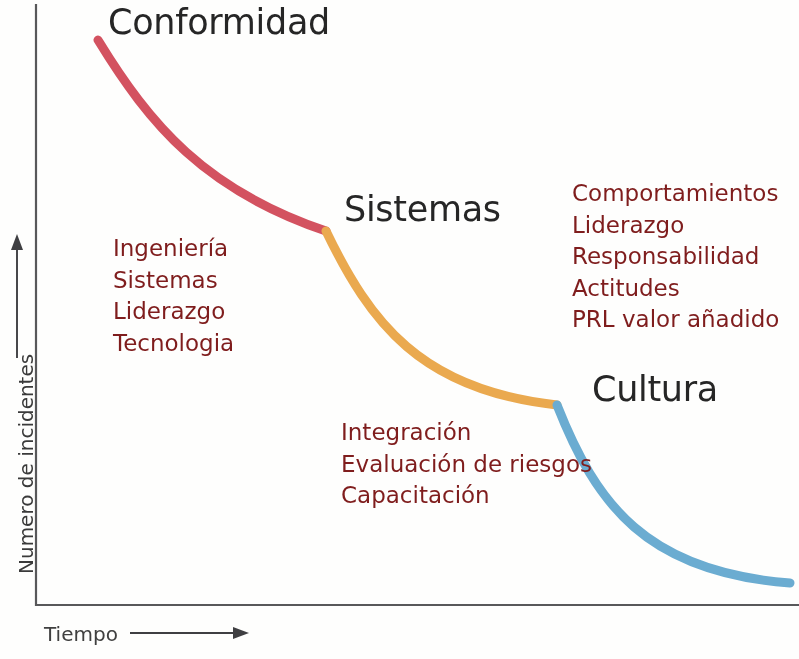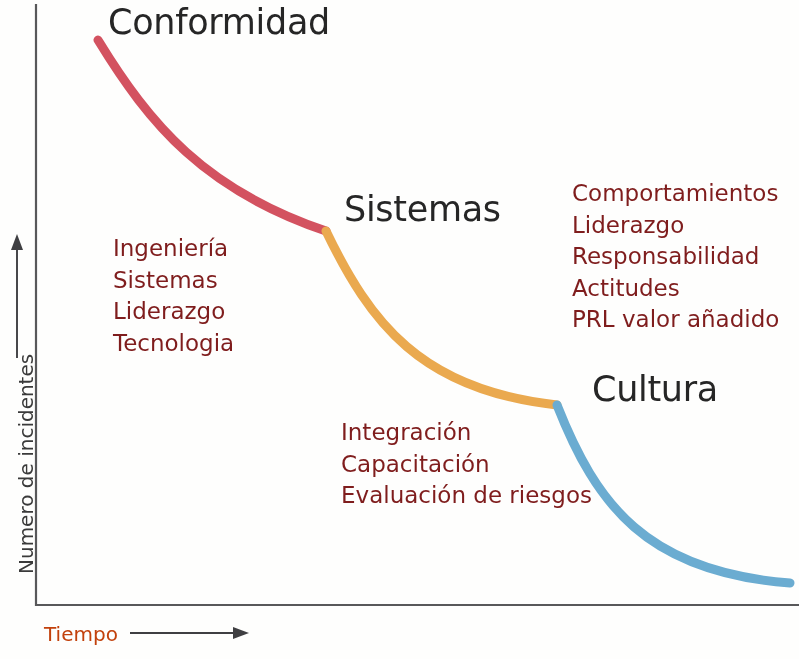--- a/index.html
+++ b/index.html
@@ -58,21 +58,21 @@
   .bullet-block {
     font-size: 23px;
     line-height: 31.5px;
     color: #7f1d1d;
   }
   .bullet-block div {
     white-space: nowrap;
   }
   .axis-caption {
     font-size: 20px;
-    color: #c2410c;
+    color: #404040;
   }
   #y-axis-caption {
     position: absolute;
     left: -84px;
     top: 452px;
     width: 220px;
     text-align: center;
     transform: rotate(-90deg);
     transform-origin: center center;
     font-size: 20px;
@@ -123,22 +123,22 @@
 
   <div class="lbl bullet-block" id="bullets-tecnologia">
     <div>Ingeniería</div>
     <div>Sistemas</div>
     <div>Liderazgo</div>
     <div>Tecnologia</div>
   </div>
 
   <div class="lbl bullet-block" id="bullets-sistemas">
     <div>Integración</div>
+    <div>Evaluación de riesgos</div>
     <div>Capacitación</div>
-    <div>Evaluación de riesgos</div>
   </div>
 
   <div class="lbl bullet-block" id="bullets-cultura">
     <div>Comportamientos</div>
     <div>Liderazgo</div>
     <div>Responsabilidad</div>
     <div>Actitudes</div>
     <div>PRL valor añadido</div>
   </div>
 

